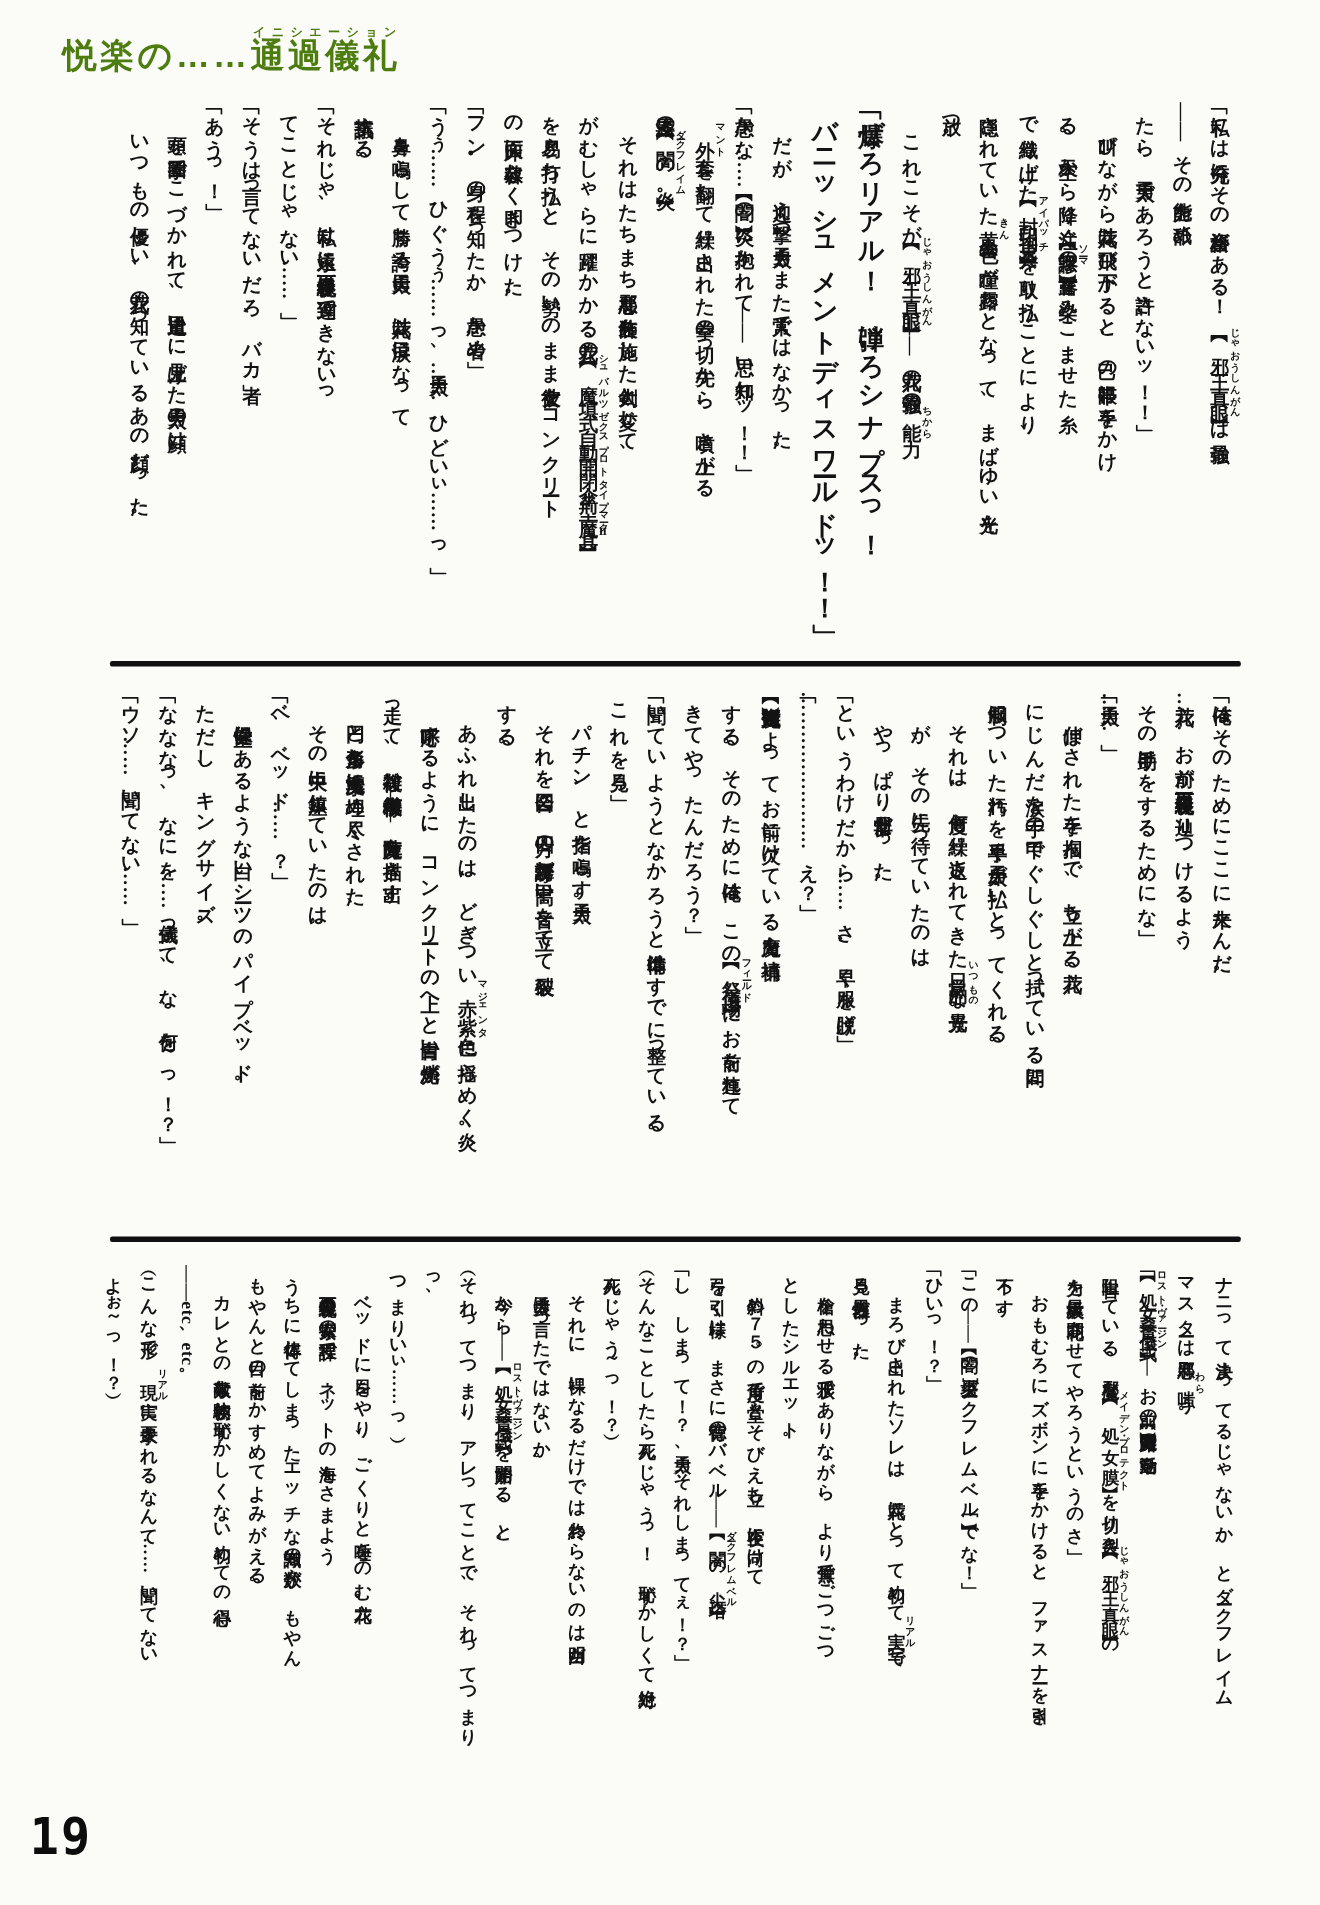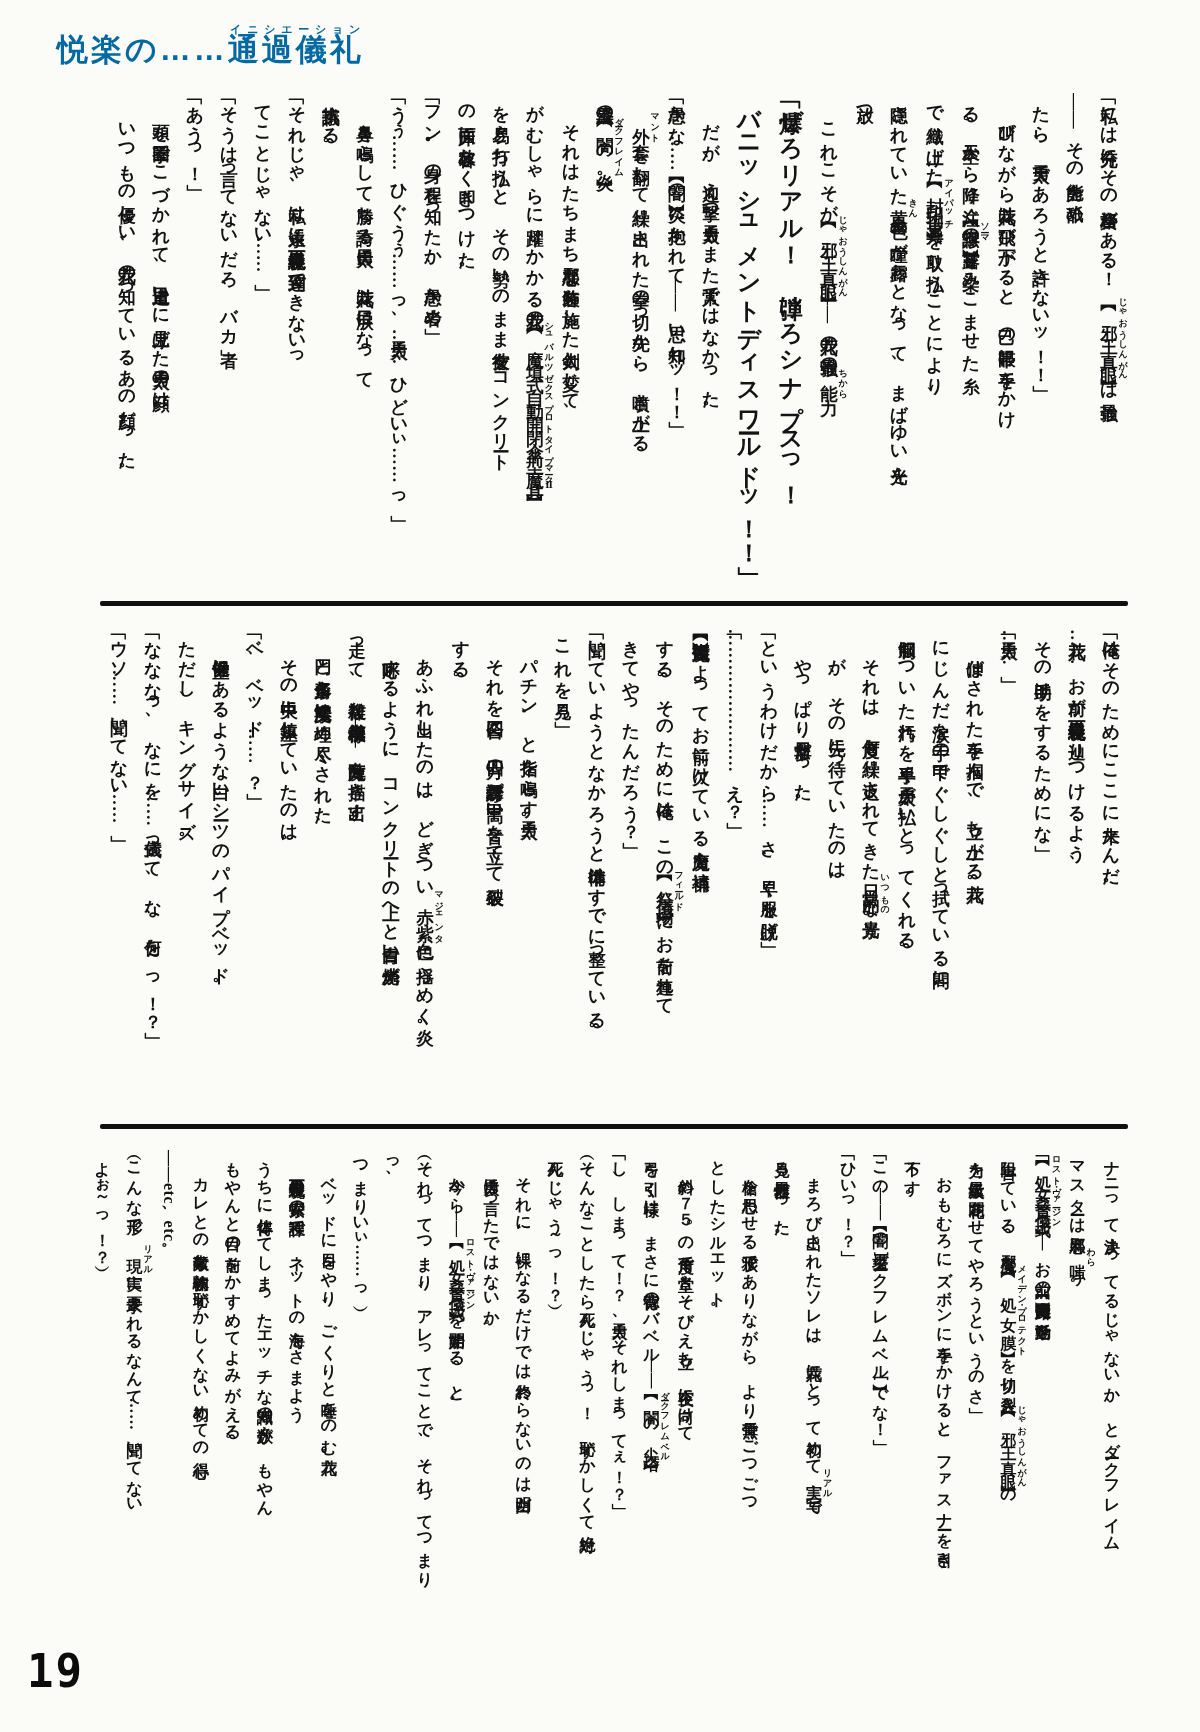--- a/index.html
+++ b/index.html
@@ -9,21 +9,21 @@
     font-family:"Liberation Serif","DejaVu Serif",serif;
     color:#131313;
     overflow:hidden;
   }
   .page{position:relative;width:1200px;height:1732px;}
 
   
   .title{
     position:absolute;left:57px;top:24px;margin:0;
     font-family:"Liberation Sans","DejaVu Sans",sans-serif;
-    font-weight:800;font-size:31px;letter-spacing:3px;color:#0369a1;
+    font-weight:800;font-size:31px;letter-spacing:3px;color:#4d7c0f;
     white-space:nowrap;
   }
   .title rt{font-size:11px;font-weight:700;letter-spacing:1px;}
 
   
   .vsec{
     position:absolute;right:72px;
     writing-mode:vertical-rl;
     -webkit-writing-mode:vertical-rl;
     text-orientation:mixed;

